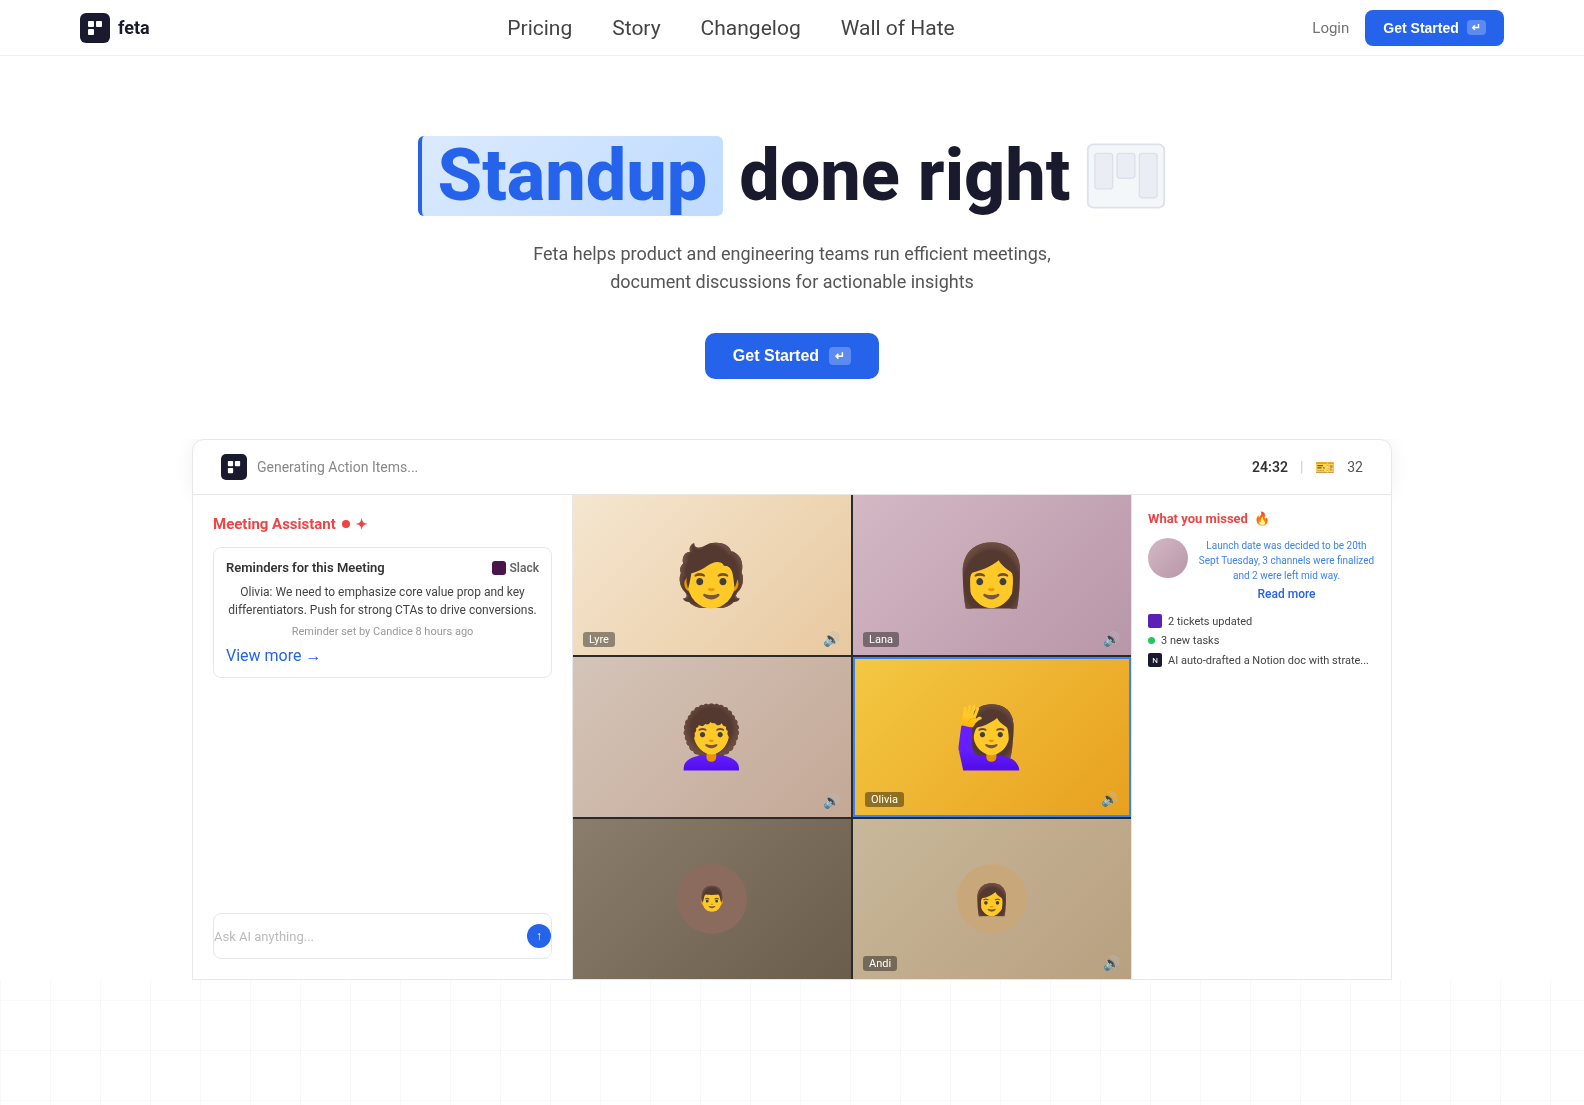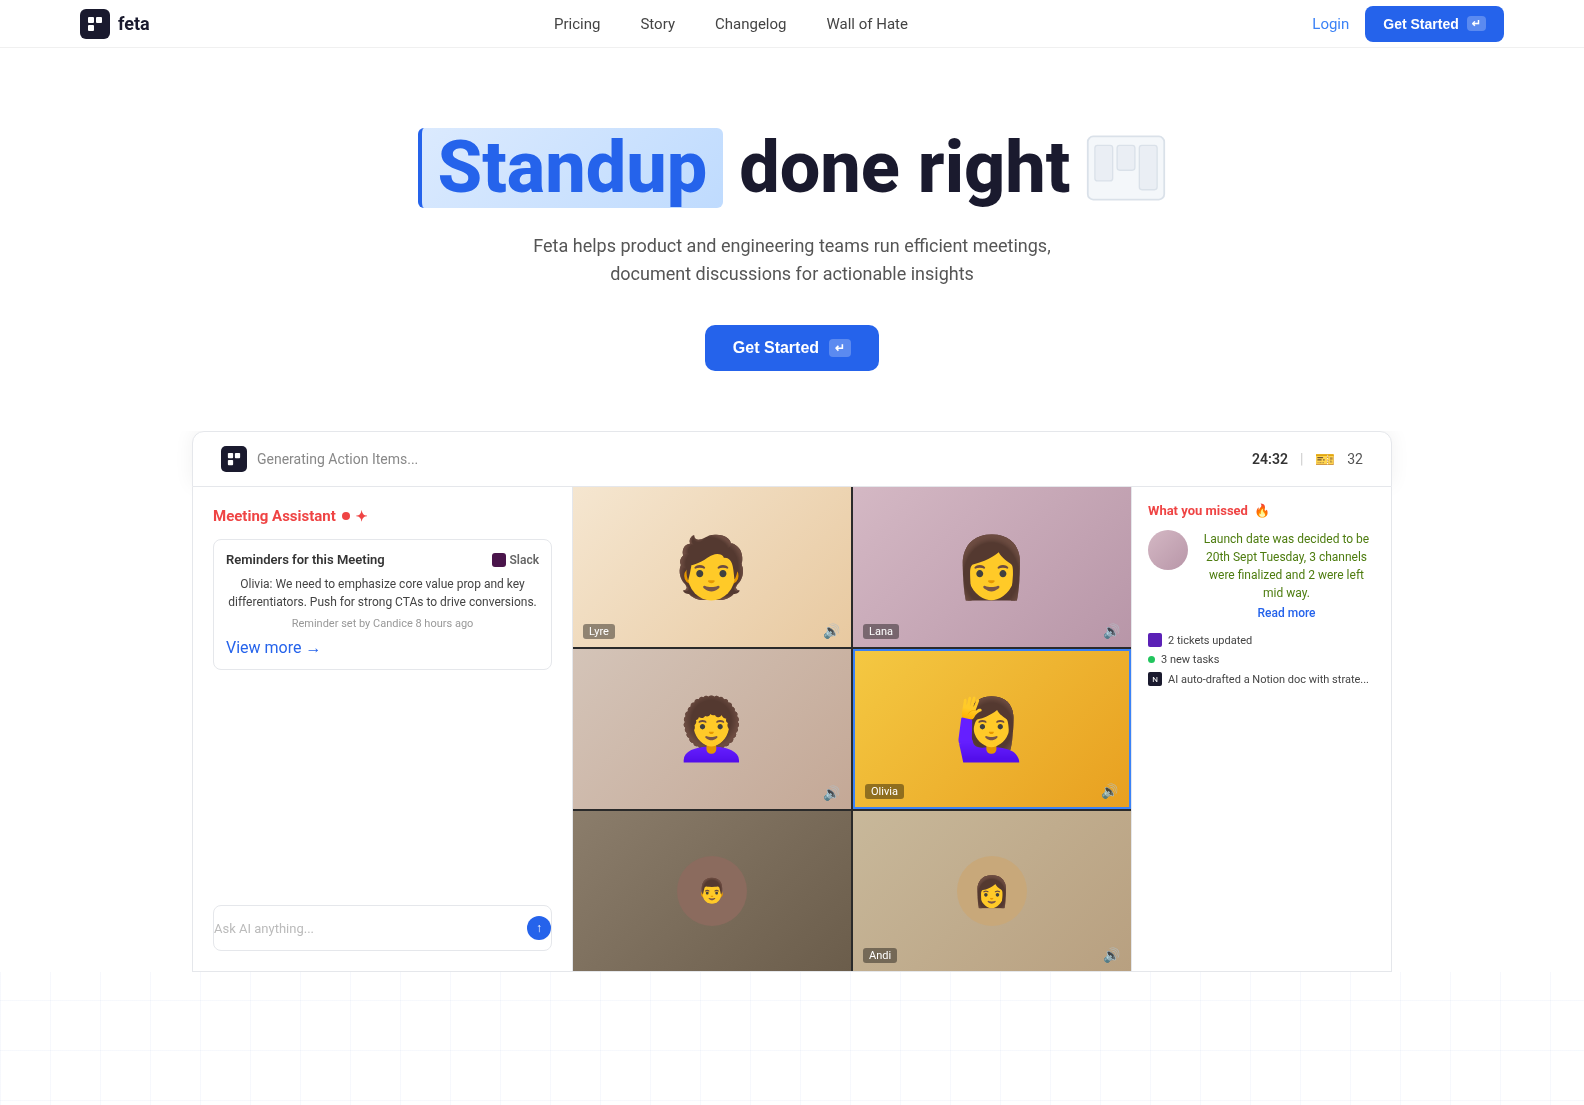--- a/index.html
+++ b/index.html
@@ -11,21 +11,21 @@
       overflow-x: hidden;
       color: #1a1a2e;
     }
 
     
     nav {
       display: flex;
       align-items: center;
       justify-content: space-between;
       padding: 0 80px;
-      height: 48px;
+      height: 56px;
       background: #fff;
       border-bottom: 1px solid #f0f0f0;
       position: sticky;
       top: 0;
       z-index: 100;
     }
     .nav-logo {
       display: flex;
       align-items: center;
       gap: 8px;
@@ -48,31 +48,31 @@
     }
     .nav-links {
       display: flex;
       align-items: center;
       gap: 40px;
       list-style: none;
     }
     .nav-links a {
       text-decoration: none;
       color: #444;
-      font-size: 15px;
+      font-size: 21px;
       font-weight: 450;
     }
     .nav-right {
       display: flex;
       align-items: center;
       gap: 16px;
     }
     .nav-login {
       text-decoration: none;
-      color: #3b82f6;
+      color: #737373;
       font-size: 15px;
       font-weight: 450;
     }
     .btn-get-started {
       background: #2563eb;
       color: #fff;
       border: none;
       border-radius: 8px;
       padding: 10px 18px;
       font-size: 14px;
@@ -453,22 +453,22 @@
       border-radius: 50%;
       background: #d4b8c4;
       flex-shrink: 0;
     }
     .missed-content {
       display: flex;
       gap: 10px;
       align-items: flex-start;
     }
     .missed-text {
-      font-size: 12px;
-      color: #4d7c0f;
+      font-size: 10px;
+      color: #3b82f6;
       line-height: 1.5;
       flex: 1;
     }
     .read-more {
       font-size: 12px;
       color: #2563eb;
       cursor: pointer;
       font-weight: 500;
     }
     .missed-items {

